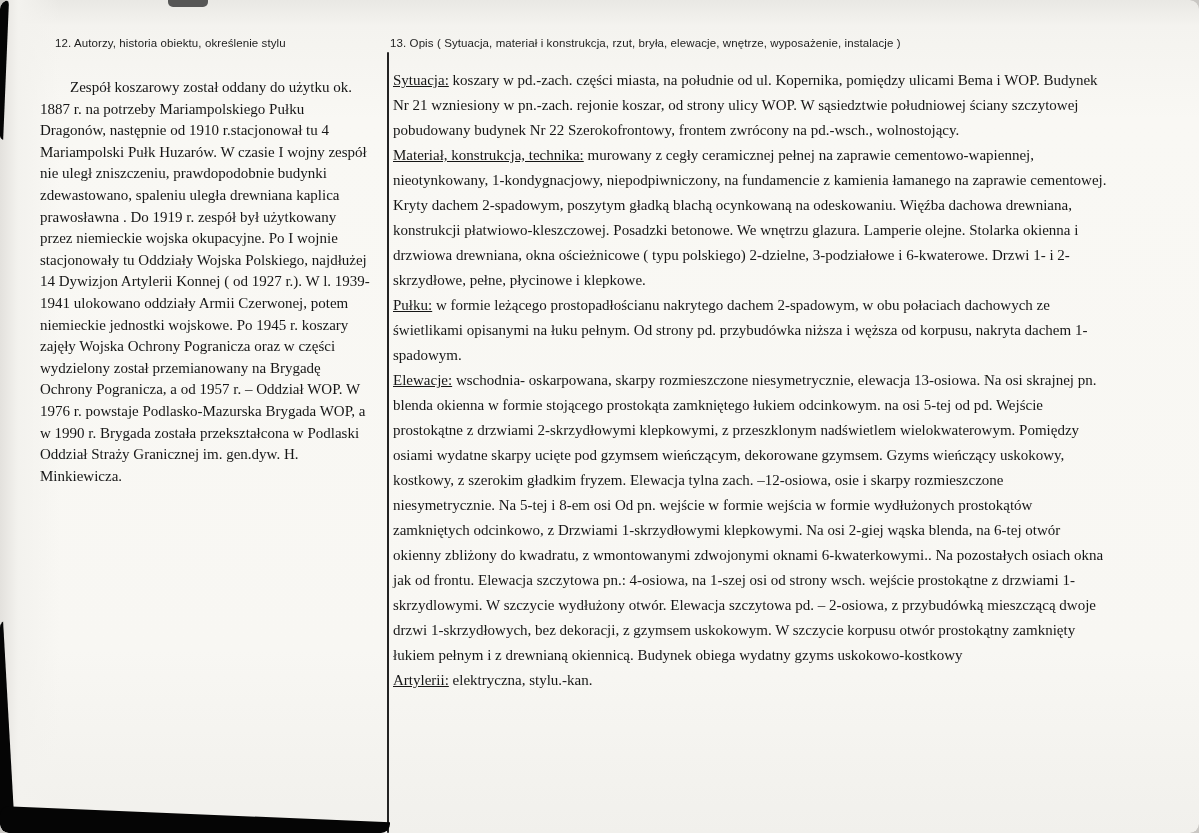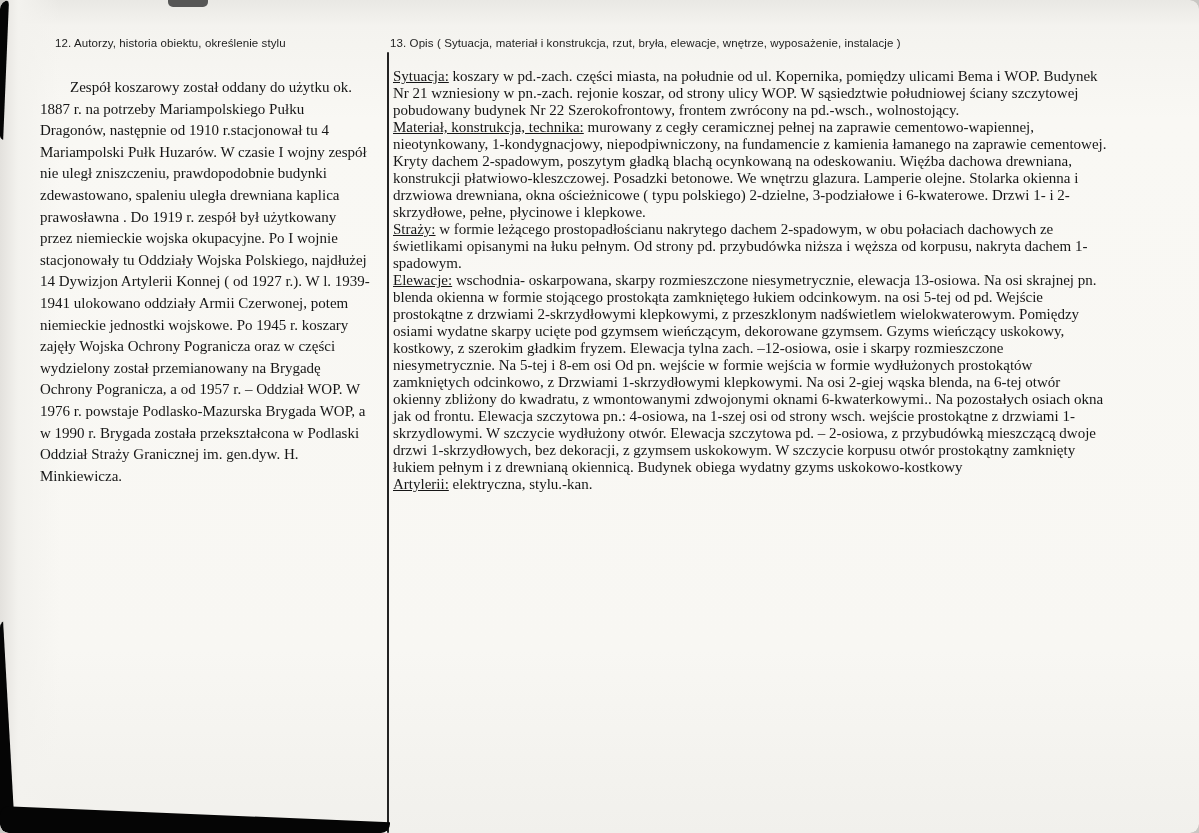--- a/index.html
+++ b/index.html
@@ -27,21 +27,21 @@
   .hdr-left  { left: 55px;  top: 37px; }
   .hdr-right { left: 390px; top: 37px; }
 
   .col { position: absolute; color: #161616; }
   .col-left {
     left: 40px; top: 66px; width: 331px;
     font-size: 15px; line-height: 21.6px; margin-top: 11px;
   }
   .col-right {
     left: 393px; top: 68px; width: 716px;
-    font-size: 15px; line-height: 17px;
+    font-size: 15px; line-height: 25px;
   }
 
   .para { margin: 0; text-indent: 30px; }
   .section { margin: 0; }
   .section .label { text-decoration: underline; }
 
   .divider {
     position: absolute;
     left: 387px; top: 52px;
     width: 2px; height: 781px;
@@ -75,21 +75,21 @@
 
   <div class="col col-left">
       <p class="para">Zespół koszarowy został oddany do użytku ok. 1887 r. na potrzeby Mariampolskiego Pułku Dragonów, następnie od 1910 r.stacjonował tu 4 Mariampolski Pułk Huzarów. W czasie I wojny zespół nie uległ zniszczeniu, prawdopodobnie budynki zdewastowano, spaleniu uległa drewniana kaplica prawosławna . Do 1919 r. zespół był użytkowany przez niemieckie wojska okupacyjne. Po I wojnie stacjonowały tu Oddziały Wojska Polskiego, najdłużej 14 Dywizjon Artylerii Konnej ( od 1927 r.). W l. 1939-1941 ulokowano oddziały Armii Czerwonej, potem niemieckie jednostki wojskowe. Po 1945 r. koszary zajęły Wojska Ochrony Pogranicza oraz w części wydzielony został przemianowany na Brygadę Ochrony Pogranicza, a od 1957 r. – Oddział WOP. W 1976 r. powstaje Podlasko-Mazurska Brygada WOP, a w 1990 r. Brygada została przekształcona w Podlaski Oddział Straży Granicznej im. gen.dyw. H. Minkiewicza.</p>
     </div>
 
   <div class="divider"></div>
 
   <div class="col col-right">
       <div class="section"><span class="label">Sytuacja:</span><span> koszary w pd.-zach. części miasta, na południe od ul. Kopernika, pomiędzy ulicami Bema i WOP. Budynek Nr 21 wzniesiony w pn.-zach. rejonie koszar, od strony ulicy WOP. W sąsiedztwie południowej ściany szczytowej pobudowany budynek Nr 22 Szerokofrontowy, frontem zwrócony na pd.-wsch., wolnostojący.</span></div>
       <div class="section"><span class="label">Materiał, konstrukcja, technika:</span><span> murowany z cegły ceramicznej pełnej na zaprawie cementowo-wapiennej, nieotynkowany, 1-kondygnacjowy, niepodpiwniczony, na fundamencie z kamienia łamanego na zaprawie cementowej. Kryty dachem 2-spadowym, poszytym gładką blachą ocynkowaną na odeskowaniu. Więźba dachowa drewniana, konstrukcji płatwiowo-kleszczowej. Posadzki betonowe. We wnętrzu glazura. Lamperie olejne. Stolarka okienna i drzwiowa drewniana, okna ościeżnicowe ( typu polskiego) 2-dzielne, 3-podziałowe i 6-kwaterowe. Drzwi 1- i 2-skrzydłowe, pełne, płycinowe i klepkowe.</span></div>
-      <div class="section"><span class="label">Straży:</span><span> w formie leżącego prostopadłościanu nakrytego dachem 2-spadowym, w obu połaciach dachowych ze świetlikami opisanymi na łuku pełnym. Od strony pd. przybudówka niższa i węższa od korpusu, nakryta dachem 1-spadowym.</span></div>
+      <div class="section"><span class="label">Pułku:</span><span> w formie leżącego prostopadłościanu nakrytego dachem 2-spadowym, w obu połaciach dachowych ze świetlikami opisanymi na łuku pełnym. Od strony pd. przybudówka niższa i węższa od korpusu, nakryta dachem 1-spadowym.</span></div>
       <div class="section"><span class="label">Elewacje:</span><span> wschodnia- oskarpowana, skarpy rozmieszczone niesymetrycznie, elewacja 13-osiowa. Na osi skrajnej pn. blenda okienna w formie stojącego prostokąta zamkniętego łukiem odcinkowym. na osi 5-tej od pd. Wejście prostokątne z drzwiami 2-skrzydłowymi klepkowymi, z przeszklonym nadświetlem wielokwaterowym. Pomiędzy osiami wydatne skarpy ucięte pod gzymsem wieńczącym, dekorowane gzymsem. Gzyms wieńczący uskokowy, kostkowy, z szerokim gładkim fryzem. Elewacja tylna zach. –12-osiowa, osie i skarpy rozmieszczone niesymetrycznie. Na 5-tej i 8-em osi Od pn. wejście w formie wejścia w formie wydłużonych prostokątów zamkniętych odcinkowo, z Drzwiami 1-skrzydłowymi klepkowymi. Na osi 2-giej wąska blenda, na 6-tej otwór okienny zbliżony do kwadratu, z wmontowanymi zdwojonymi oknami 6-kwaterkowymi.. Na pozostałych osiach okna jak od frontu. Elewacja szczytowa pn.: 4-osiowa, na 1-szej osi od strony wsch. wejście prostokątne z drzwiami 1-skrzydlowymi. W szczycie wydłużony otwór. Elewacja szczytowa pd. – 2-osiowa, z przybudówką mieszczącą dwoje drzwi 1-skrzydłowych, bez dekoracji, z gzymsem uskokowym. W szczycie korpusu otwór prostokątny zamknięty łukiem pełnym i z drewnianą okiennicą. Budynek obiega wydatny gzyms uskokowo-kostkowy</span></div>
       <div class="section"><span class="label">Artylerii:</span><span> elektryczna, stylu.-kan.</span></div>
     </div>
 
   <div class="artifact art-topleft"></div>
   <div class="artifact art-topsmudge"></div>
   <div class="artifact art-bottomleft"></div>
   <div class="artifact art-bottomband"></div>
 </div>
 

